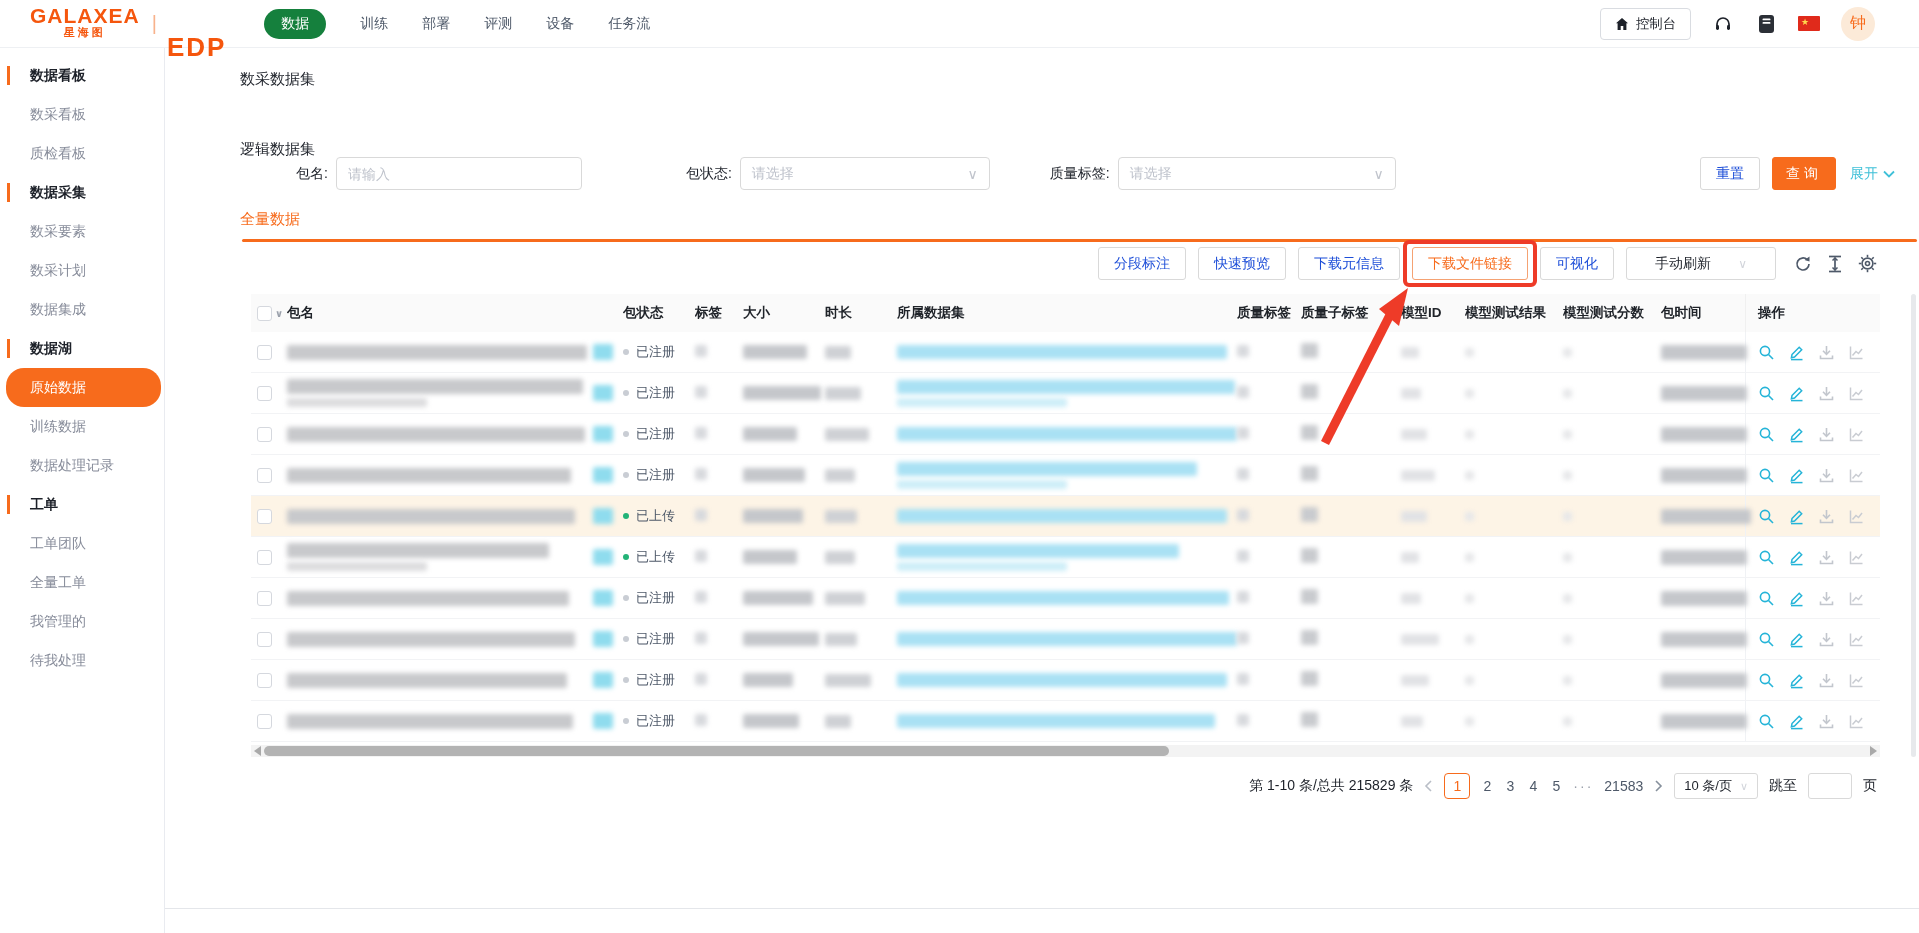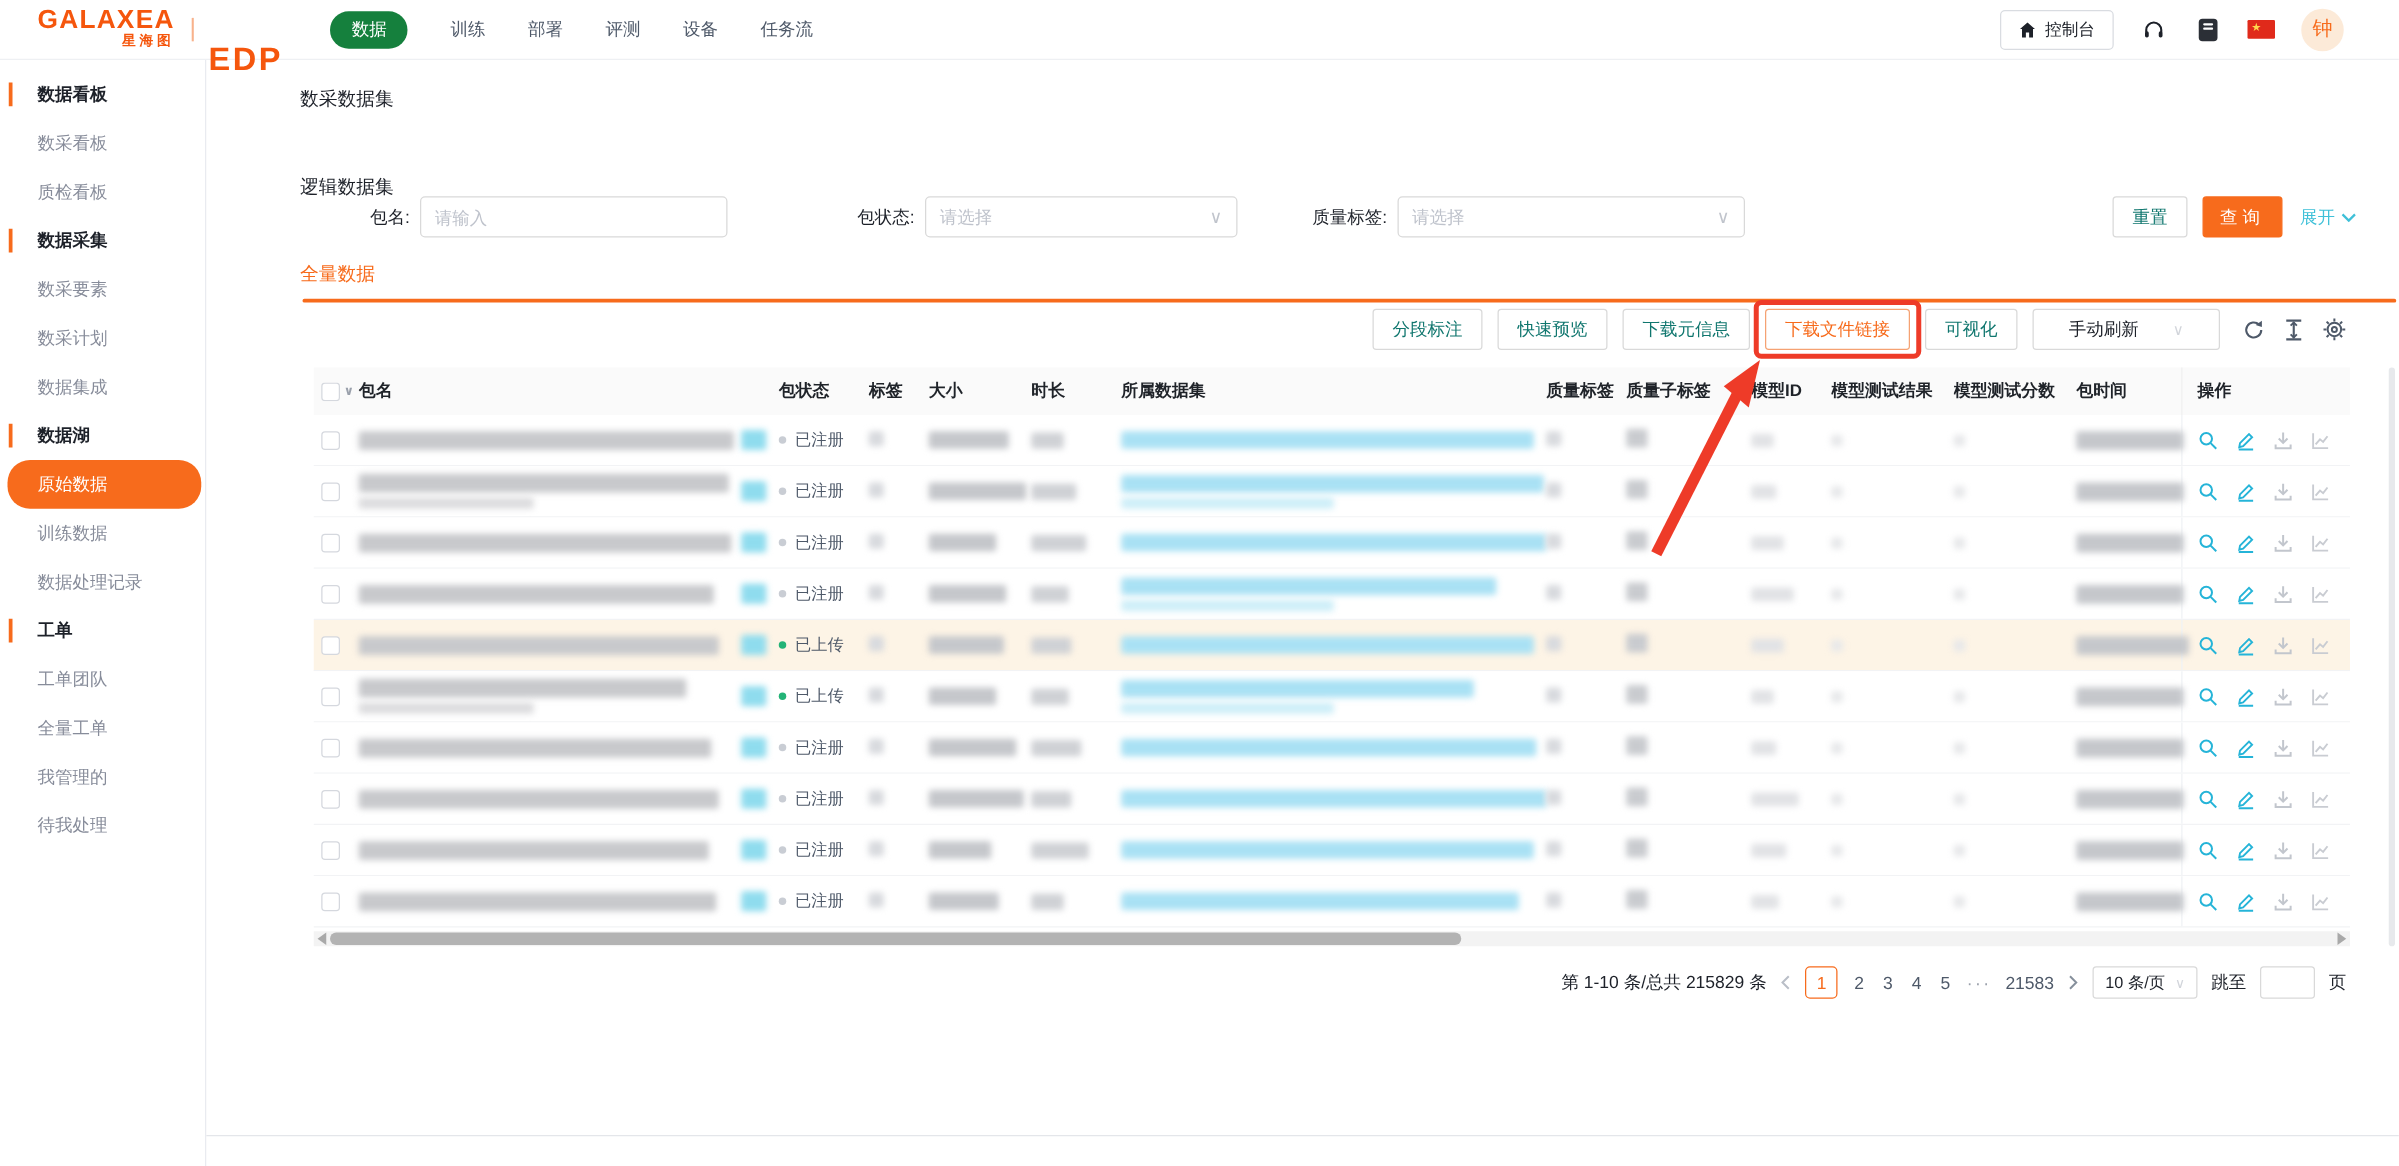--- a/index.html
+++ b/index.html
@@ -35,29 +35,29 @@
   .side-item.section::before { content:""; position:absolute; left:7px; top:10px; width:3px; height:19px; background:#F76B1C; }
   .side-item.active { background:#F76B1C; color:#fff; border-radius:18px; margin:0 3px 0 6px; padding-left:24px; }
 
   
   .main { position:absolute; left:166px; top:48px; width:1753px; height:860px; background:#fff; }
   .tabs { display:flex; gap:38px; padding:22px 0 0 74px;flex-direction:column; }
   .tab { font-size:15px; color:#1d2129; padding-bottom:13px; cursor:pointer; position:relative; }
   .tab.active { color:#F76B1C; }
   .tab.active::after { content:""; position:absolute; left:2px; right:2px; bottom:0; height:3px; background:#F76B1C; border-radius:2px; }
 
-  .filter-row { position:absolute; left:0; right:34px; top:109px; height:33px; display:flex; align-items:center; }
+  .filter-row { position:absolute; left:0; right:24px; top:109px; height:33px; display:flex; align-items:center; }
   .f-label { color:#1d2129; margin-right:8px; white-space:nowrap; }
   .f-input { width:246px; height:33px; border:1px solid #d9d9d9; border-radius:4px; padding:0 11px;
     font-size:14px; color:#1d2129; outline:none; font-family:inherit; }
   .f-input::placeholder { color:#bfc3cc; }
   .f-select { height:33px; border:1px solid #d9d9d9; border-radius:4px; display:flex; align-items:center;
     padding:0 11px; color:#bfc3cc; background:#fff; cursor:pointer; }
   .f-select .chev { margin-left:auto; color:#c0c4cc; }
-  .btn { height:33px; border:1px solid #d9d9d9; border-radius:3px; background:#fff; color:#0f766e;
+  .btn { height:33px; border:1px solid #d9d9d9; border-radius:3px; background:#fff; color:#1d4ed8;
     font-size:14px; padding:0 15px; cursor:pointer; font-family:inherit; white-space:nowrap; }
   .btn-primary { background:#F76B1C; border-color:#F76B1C; color:#fff; letter-spacing:4px; padding:0 13px; }
   .expand-link { color:#3FC0D8; display:flex; align-items:center; gap:5px; cursor:pointer; white-space:nowrap; }
 
   .toolbar { position:absolute; left:0; right:42px; top:199px; height:33px; display:flex;
     align-items:center; justify-content:flex-end; gap:12px; }
   .btn-dl { color:#F76B1C; border-color:#f5a273; }
   .redbox-wrap { position:relative; display:inline-flex; }
   .redbox { position:absolute; left:-9px; right:-9px; top:-7px; bottom:-7px; border:4px solid #EE3B28; border-radius:6px; pointer-events:none; }
   .tb-select { width:150px; height:33px; border:1px solid #d9d9d9; border-radius:3px; display:flex;
@@ -123,21 +123,21 @@
   
   .anno-arrow { position:absolute; left:1295px; top:283px; z-index:9; pointer-events:none; }
 </style>
 </head>
 <body>
 
 <header class="topbar">
   <div class="logo-wrap">
     <div>
       <div class="logo-main">GALAXEA</div>
-      <div class="logo-sub" style="text-align:right;">星海图</div>
+      <div class="logo-sub" style="text-align:center;">星海图</div>
     </div>
     <span class="logo-div">|</span>
     <span class="logo-edp">EDP</span>
   </div>
   <nav class="nav">
     <span class="nav-pill">数据</span>
     <span class="nav-item">训练</span>
     <span class="nav-item">部署</span>
     <span class="nav-item">评测</span>
     <span class="nav-item">设备</span>

